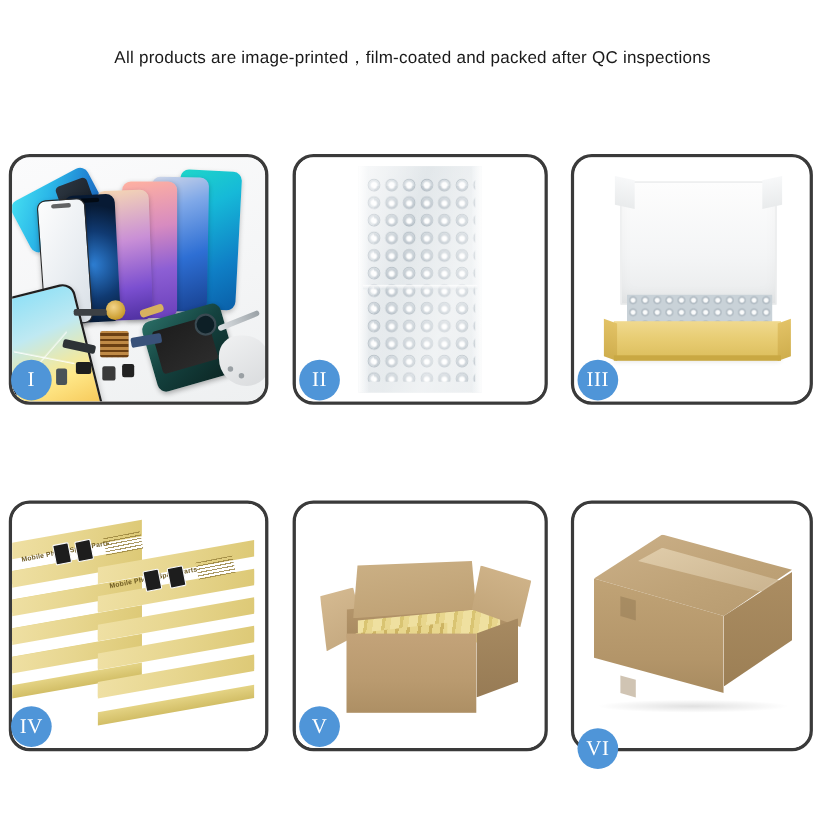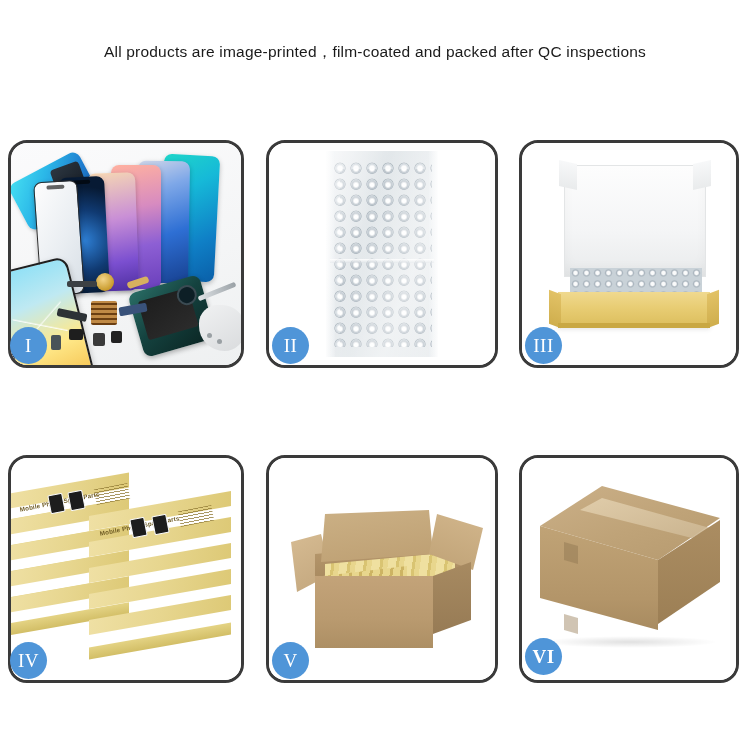--- a/index.html
+++ b/index.html
@@ -69,21 +69,21 @@
   #p3{left:519px;top:140px; width:220px; height:228px;}
   #p4{left:8px;  top:455px; width:236px; height:228px;}
   #p5{left:266px;top:455px; width:232px; height:228px;}
   #p6{left:519px;top:455px; width:220px; height:228px;}
 
   #b1{left:10px; top:327px;}
   #b2{left:272px;top:327px;}
   #b3{left:525px;top:327px;}
   #b4{left:10px; top:642px;}
   #b5{left:272px;top:642px;}
-  #b6{left:525px;top:638px;font-weight:bold;}
+  #b6{left:525px;top:662px;}
 
   
   .p1bg{position:absolute;inset:0;background:linear-gradient(160deg,#fbfbfc 0%,#f4f5f6 60%,#eef0f1 100%);}
   .phone{position:absolute;border-radius:9px;box-shadow:0 2px 5px rgba(0,0,0,.25);}
   
   .ph-f1{left:150px;top:12px;width:56px;height:126px;border-radius:8px;
     background:linear-gradient(150deg,#1fd6c9 0%,#16b9d8 30%,#0f7fc6 70%,#0a5fa8 100%);
     transform:rotate(3deg);}
   .ph-f2{left:126px;top:18px;width:52px;height:122px;border-radius:8px;
     background:linear-gradient(160deg,#cfd6e8 0%,#7fa8e8 25%,#2e6fd4 60%,#17408f 100%);

